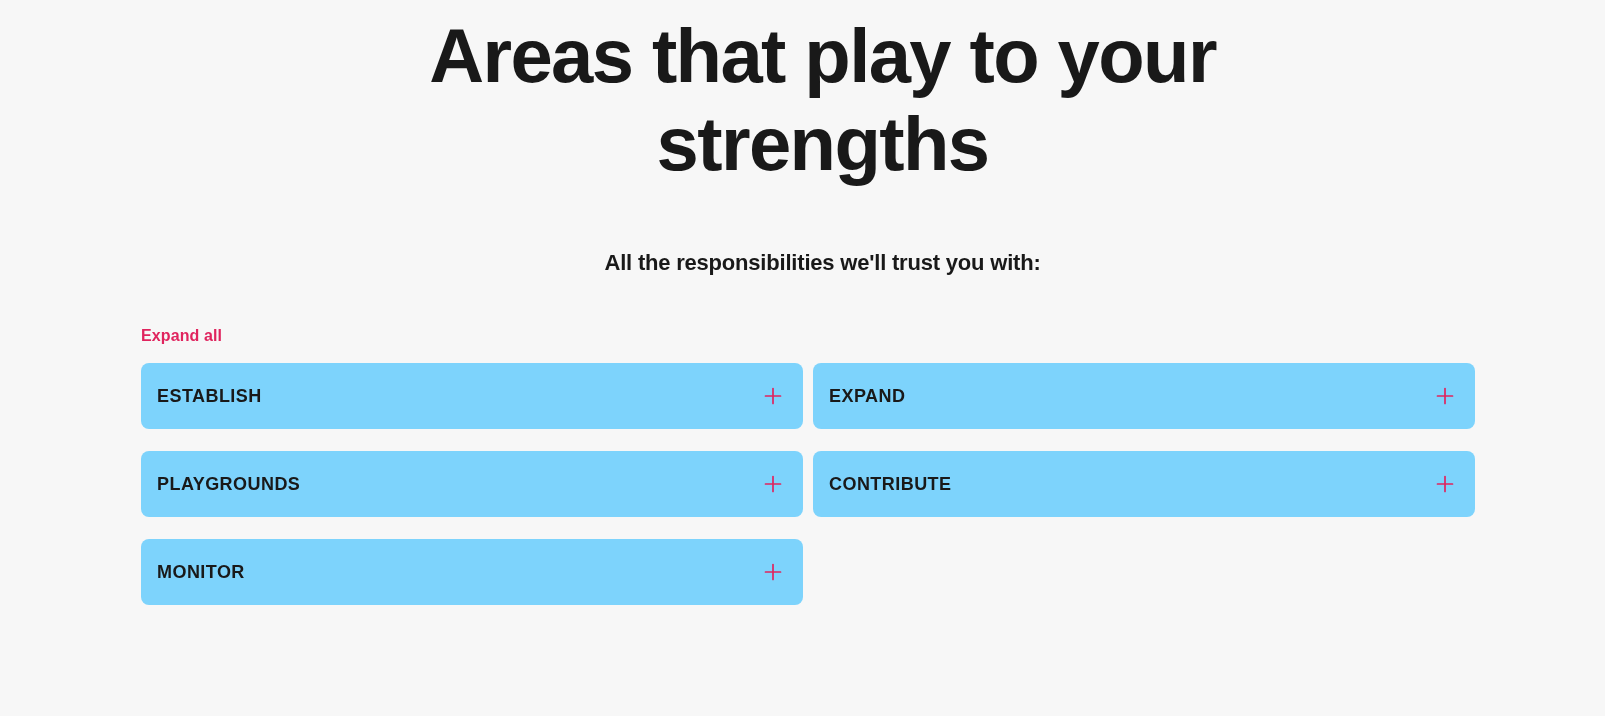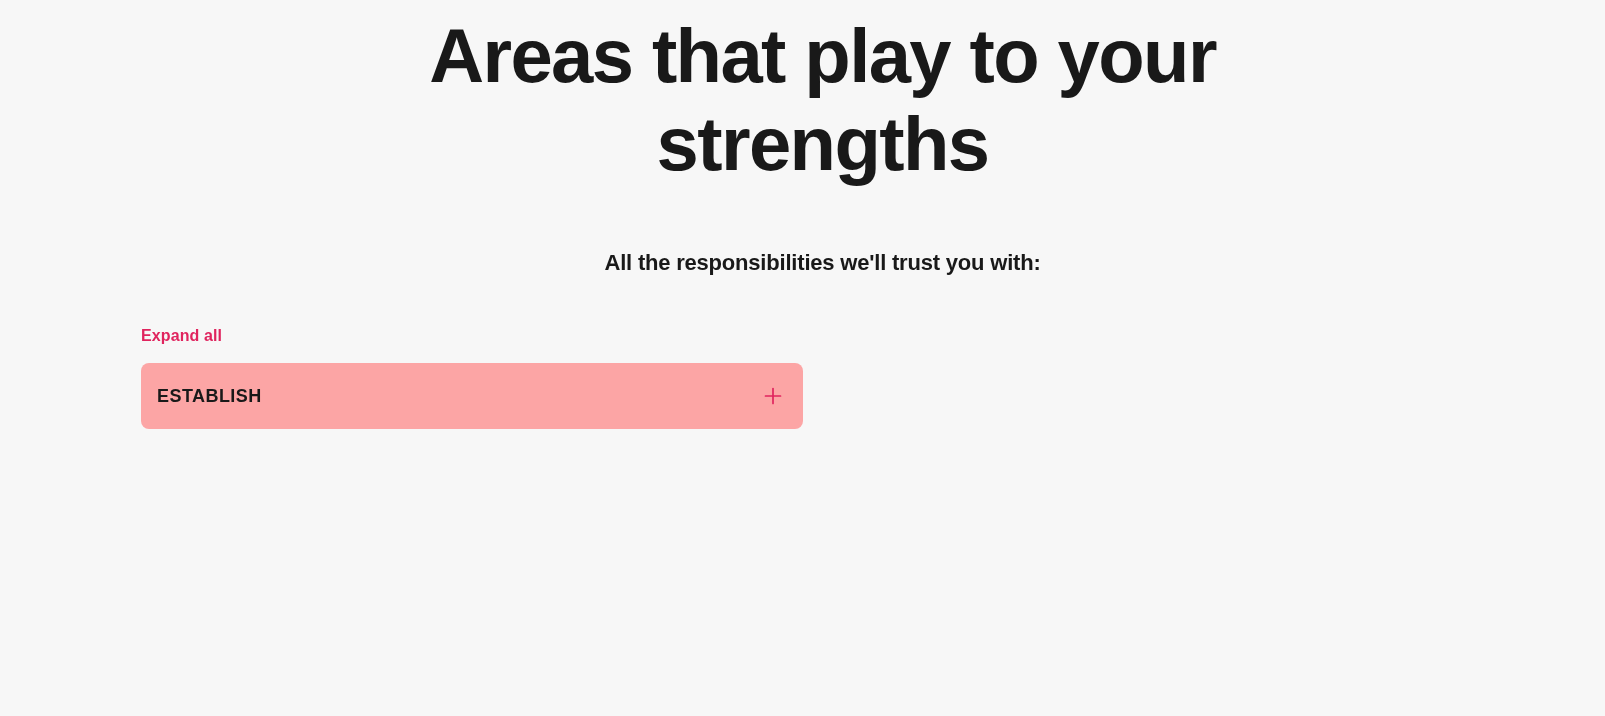--- a/index.html
+++ b/index.html
@@ -79,21 +79,21 @@
     width: 1334px;
     display: grid;
     grid-template-columns: 662px 662px;
     column-gap: 10px;
     row-gap: 22px;
   }
 
   .accordion-item {
     position: relative;
     height: 66px;
-    background: #fca5a5;
+    background: #7dd3fc;
     border-radius: 8px;
     display: flex;
     align-items: center;
     justify-content: space-between;
     padding: 0 18px 0 16px;
     cursor: pointer;
     user-select: none;
   }
 
   .accordion-label {
@@ -134,19 +134,55 @@
       <span class="plus-icon">
         <svg viewBox="0 0 24 24" fill="none" stroke="currentColor" stroke-width="1.7" stroke-linecap="round">
           <line x1="12" y1="4.5" x2="12" y2="19.5"></line>
           <line x1="4.5" y1="12" x2="19.5" y2="12"></line>
         </svg>
       </span>
     </div>
 
 
 
+    <div class="accordion-item">
+      <span class="accordion-label">EXPAND</span>
+      <span class="plus-icon">
+        <svg viewBox="0 0 24 24" fill="none" stroke="currentColor" stroke-width="1.7" stroke-linecap="round">
+          <line x1="12" y1="4.5" x2="12" y2="19.5"></line>
+          <line x1="4.5" y1="12" x2="19.5" y2="12"></line>
+        </svg>
+      </span>
+    </div>
+
+    <div class="accordion-item">
+      <span class="accordion-label">PLAYGROUNDS</span>
+      <span class="plus-icon">
+        <svg viewBox="0 0 24 24" fill="none" stroke="currentColor" stroke-width="1.7" stroke-linecap="round">
+          <line x1="12" y1="4.5" x2="12" y2="19.5"></line>
+          <line x1="4.5" y1="12" x2="19.5" y2="12"></line>
+        </svg>
+      </span>
+    </div>
 
 
+    <div class="accordion-item">
+      <span class="accordion-label">CONTRIBUTE</span>
+      <span class="plus-icon">
+        <svg viewBox="0 0 24 24" fill="none" stroke="currentColor" stroke-width="1.7" stroke-linecap="round">
+          <line x1="12" y1="4.5" x2="12" y2="19.5"></line>
+          <line x1="4.5" y1="12" x2="19.5" y2="12"></line>
+        </svg>
+      </span>
+    </div>
 
-
+    <div class="accordion-item">
+      <span class="accordion-label">MONITOR</span>
+      <span class="plus-icon">
+        <svg viewBox="0 0 24 24" fill="none" stroke="currentColor" stroke-width="1.7" stroke-linecap="round">
+          <line x1="12" y1="4.5" x2="12" y2="19.5"></line>
+          <line x1="4.5" y1="12" x2="19.5" y2="12"></line>
+        </svg>
+      </span>
+    </div>
 
   </div>
 </div>
 
 </body></html>

